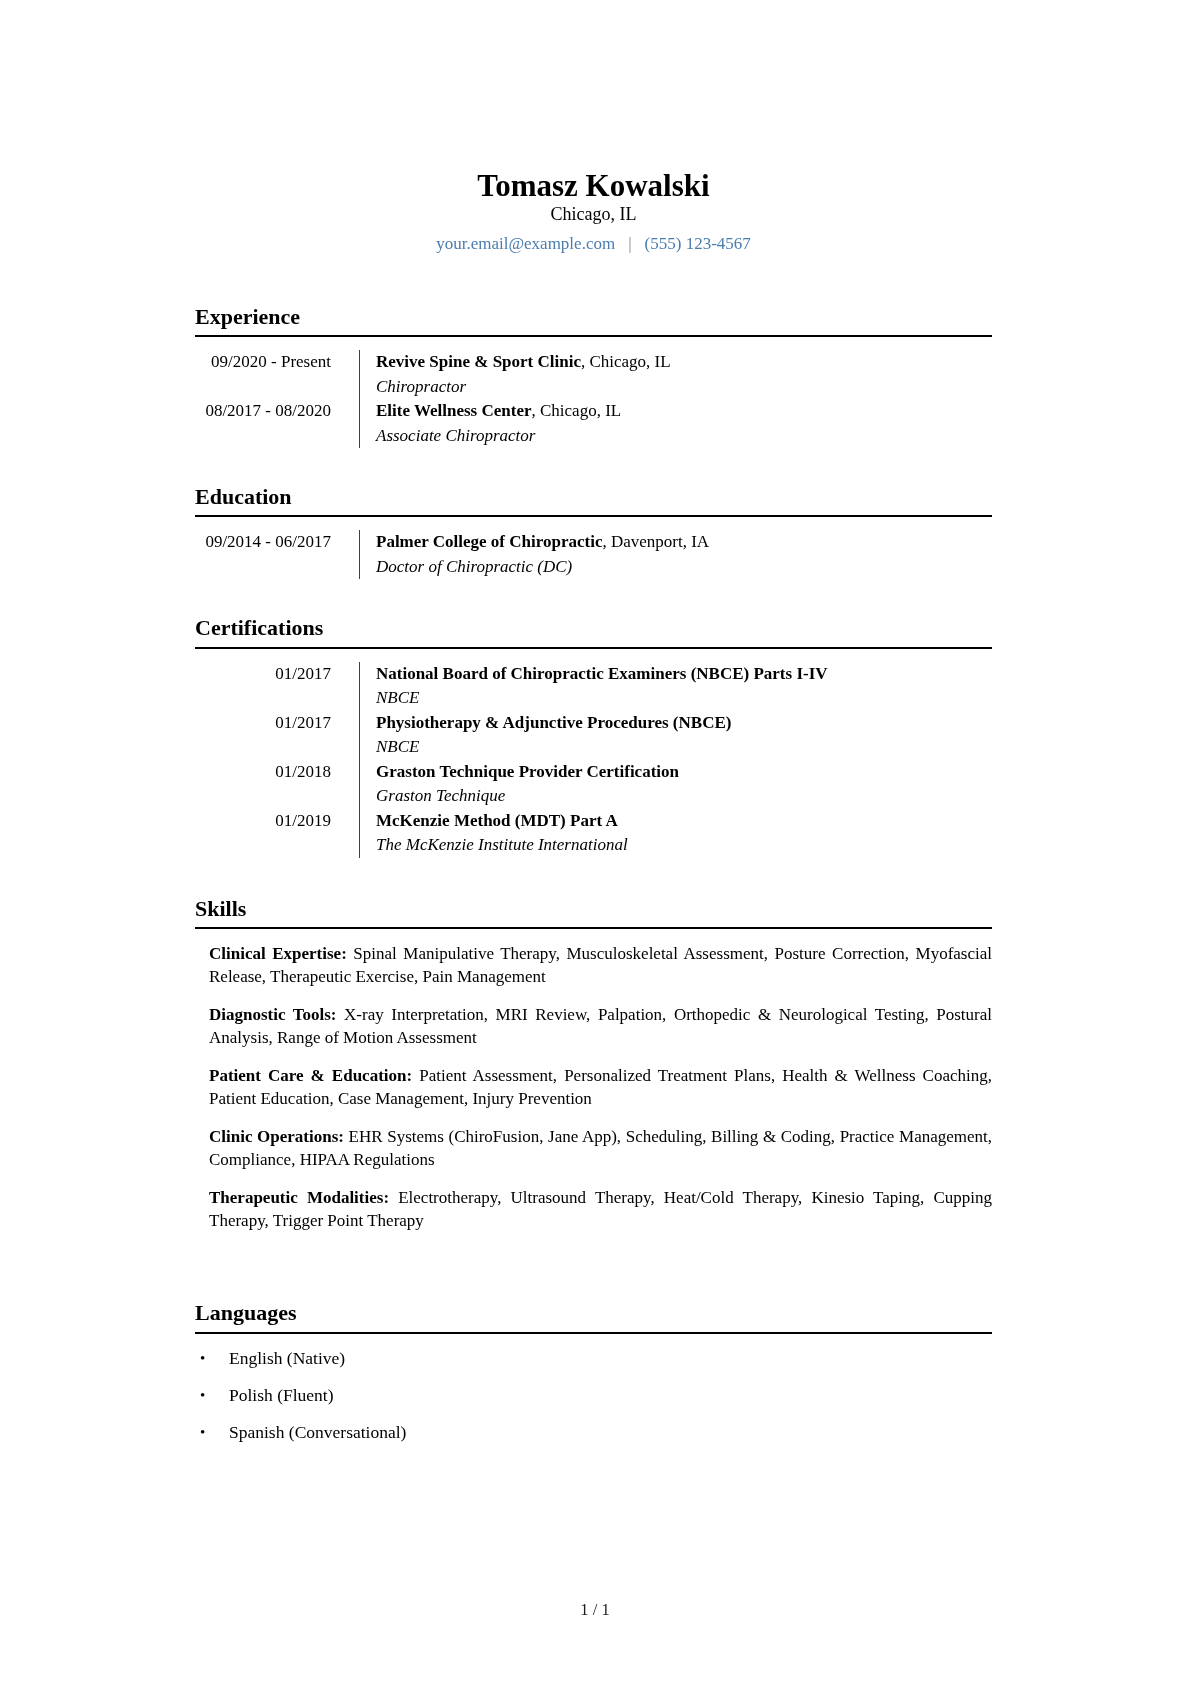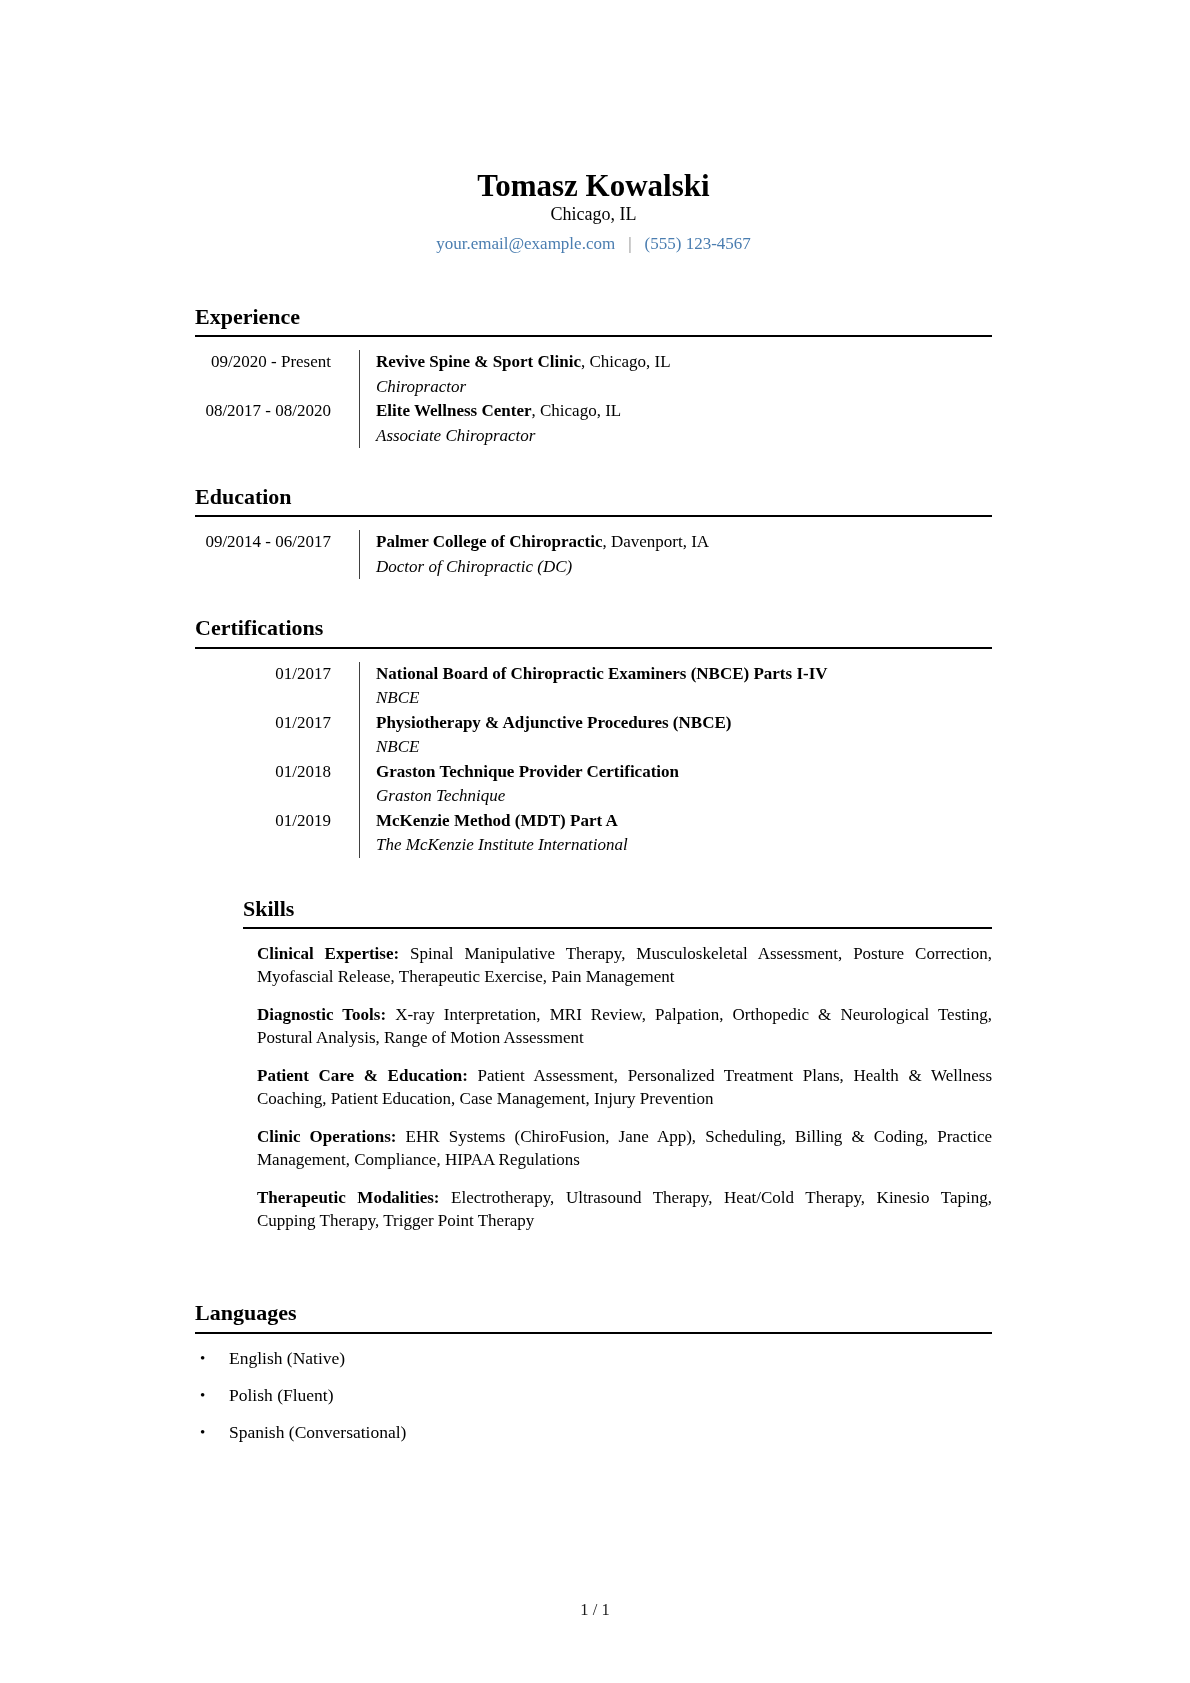--- a/index.html
+++ b/index.html
@@ -44,21 +44,21 @@
     text-decoration: none;
     cursor: pointer;
   }
   .contact-sep {
     color: #8a8a8a;
     margin: 0 13px;
   }
   
   .section { margin-top: 36px; }
   .section.experience { margin-top: 50px; }
-  .section.skills { margin-top: 38px; margin-left: 48px; }
+  .section.skills { margin-top: 38px; }
   .section.languages { margin-top: 68px; }
   .section-title {
     font-size: 22px;
     font-weight: bold;
     margin: 0 0 13px 0;
     padding-bottom: 5px;
     border-bottom: 2px solid #000000;
     line-height: 1.2;
   }
   

